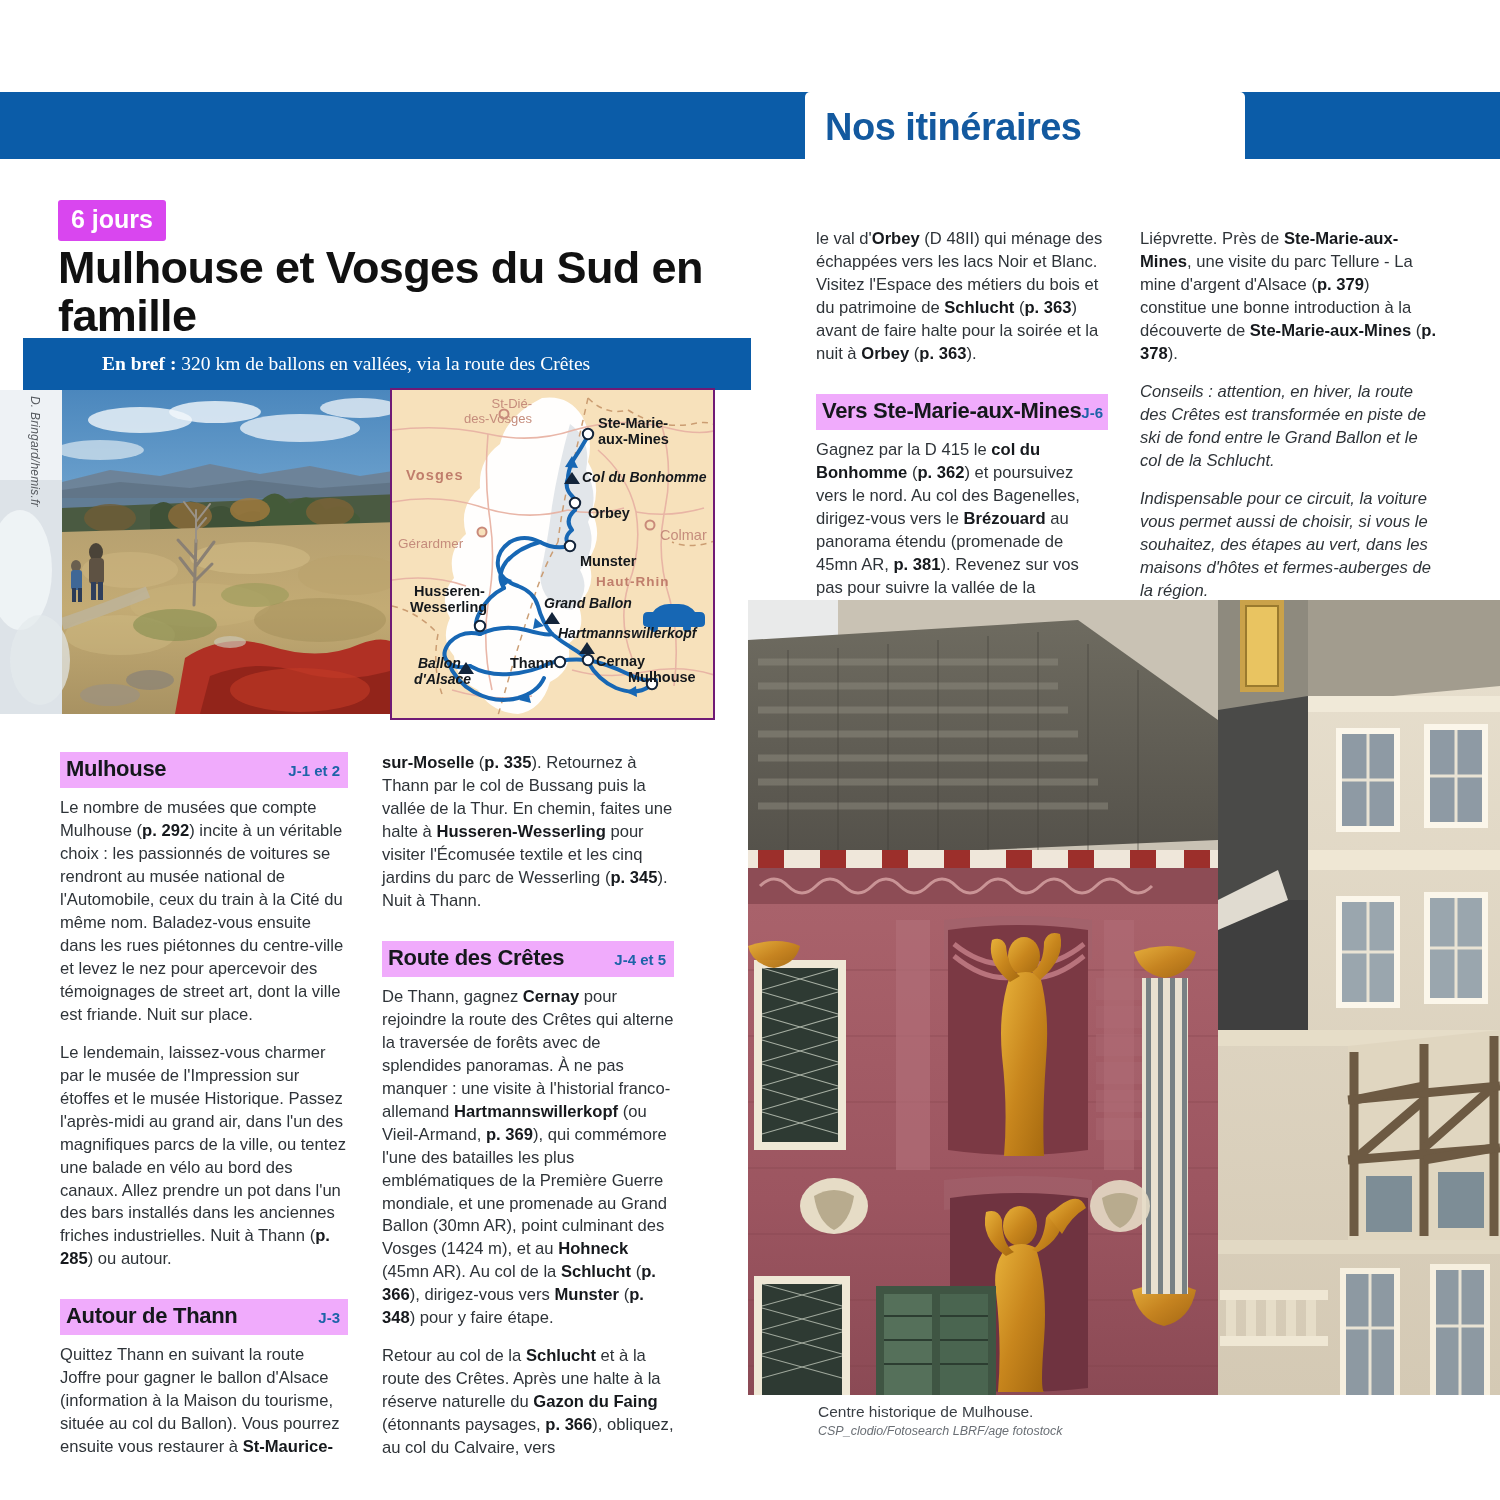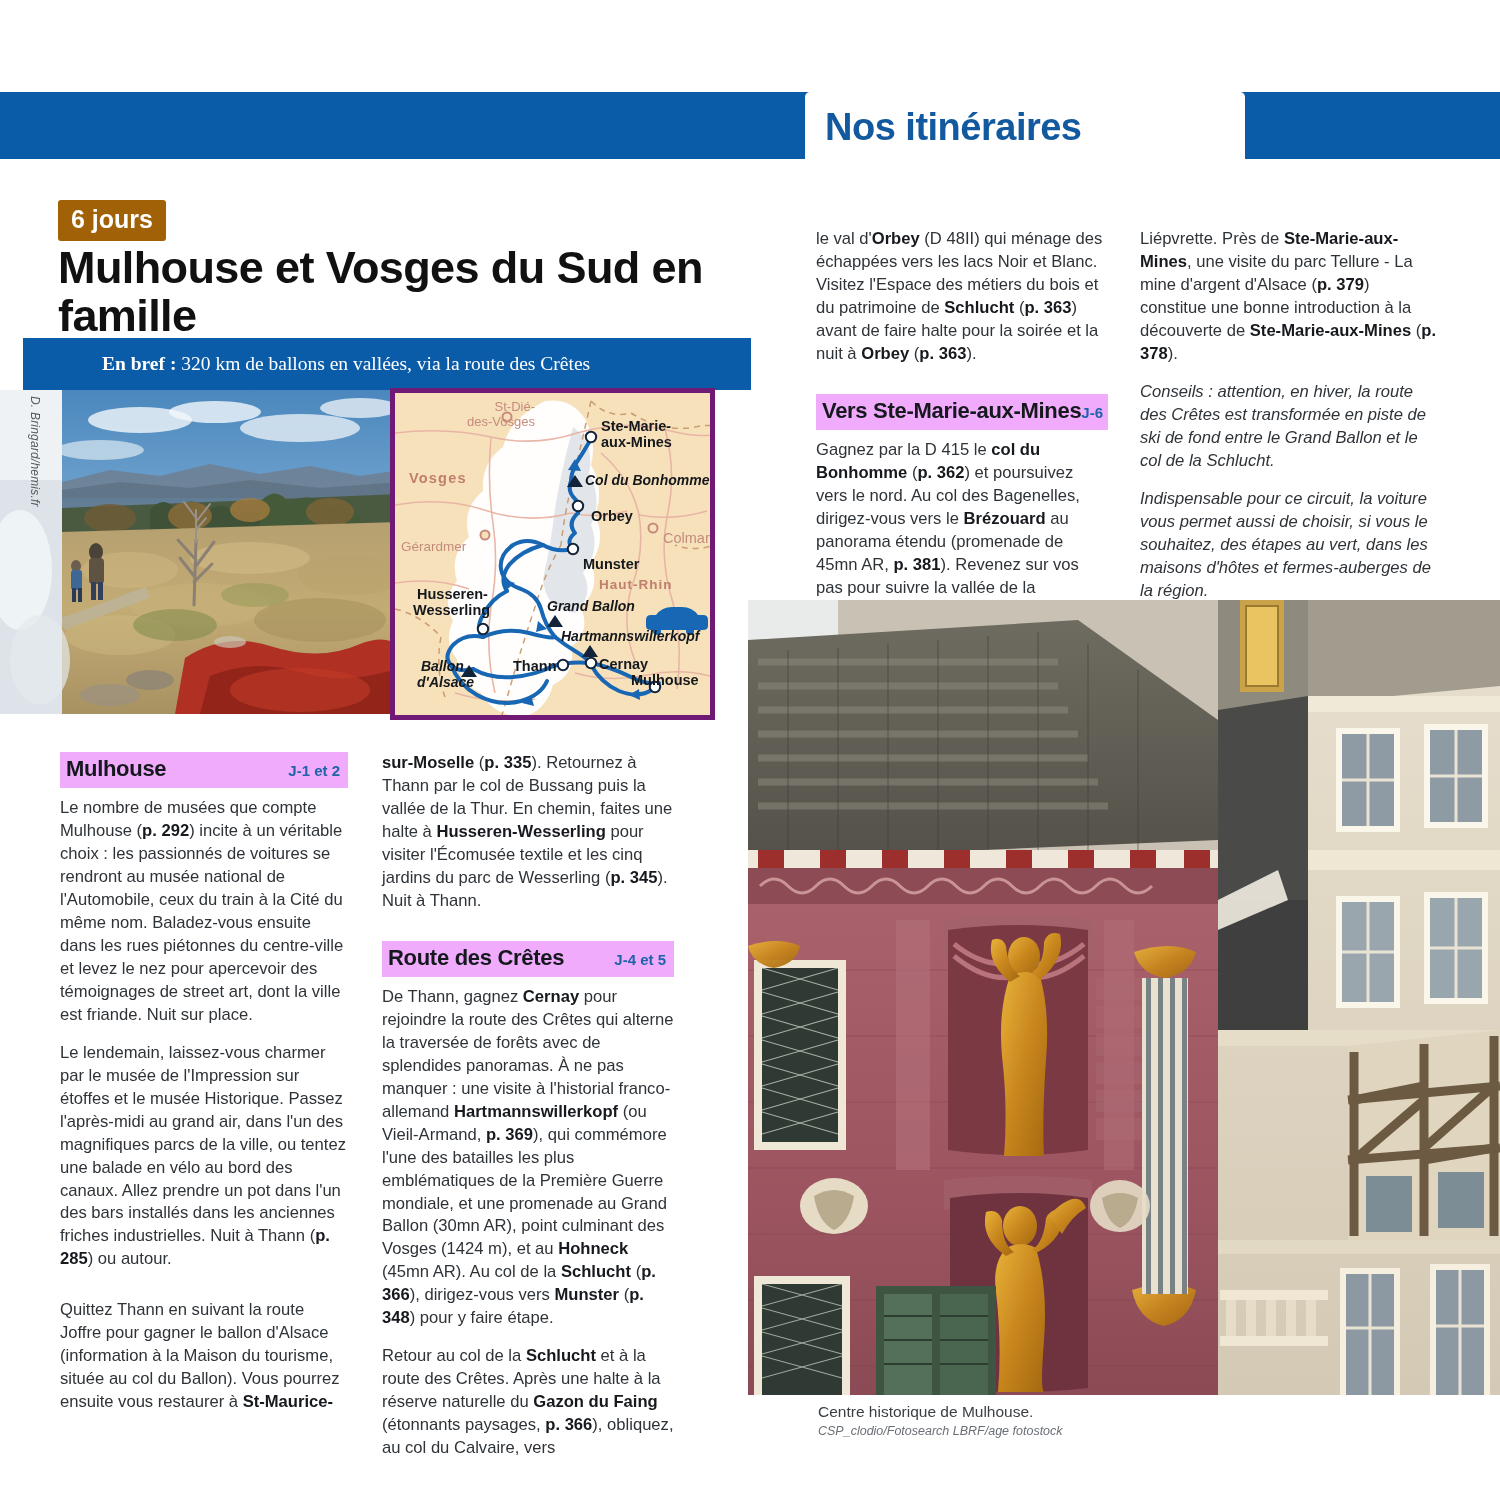--- a/index.html
+++ b/index.html
@@ -34,21 +34,21 @@
     display: flex; align-items: center; justify-content: flex-start;
   }
   .itin-tab-label {
     font-size: 38px; font-weight: bold; color: #13599f;
     letter-spacing: -0.5px; padding-left: 20px; white-space: nowrap;
   }
 
   
   .days-badge {
     position: absolute; left: 58px; top: 200px;
-    background: #a16207; color: #fff;
+    background: #d946ef; color: #fff;
     font-size: 25px; font-weight: bold;
     padding: 5px 13px 7px 13px;
     border-radius: 3px; white-space: nowrap;
   }
   .main-title {
     position: absolute; left: 58px; top: 244px; width: 700px;
     font-size: 45px; font-weight: bold; color: #111;
     line-height: 1.06; letter-spacing: -0.6px;
   }
 
@@ -79,21 +79,21 @@
   .photo-credit-left span {
     writing-mode: vertical-rl;
     font-size: 12px; font-style: italic; color: #55595e;
     letter-spacing: 0.2px; white-space: nowrap;
     transform: translateY(6px);
   }
 
   
   .map-box {
     position: absolute; left: 390px; top: 388px; width: 325px; height: 332px;
-    overflow: hidden; background: #f6dfb9; border: 5px solid #701a75;
+    overflow: hidden; background: #f6dfb9; border: 2px solid #701a75;
   }
 
   
   .photo-right {
     position: absolute; left: 748px; top: 600px; width: 752px; height: 795px;
     overflow: hidden; background: #8a5560;
   }
   .caption {
     position: absolute; left: 818px; top: 1402px; width: 600px;
   }
@@ -594,20 +594,24 @@
   </div>
 
   <div class="col col1">
     <div class="sec-head">
       <span class="t">Mulhouse</span>
       <span class="d">J-1 et 2</span>
     </div>
     <p>Le nombre de musées que compte Mulhouse (<b>p. 292</b>) incite à un véritable choix : les passionnés de voitures se rendront au musée national de l'Automobile, ceux du train à la Cité du même nom. Baladez-vous ensuite dans les rues piétonnes du centre-ville et levez le nez pour apercevoir des témoignages de street art, dont la ville est friande. Nuit sur place.</p>
     <p>Le lendemain, laissez-vous charmer par le musée de l'Impression sur étoffes et le musée Historique. Passez l'après-midi au grand air, dans l'un des magnifiques parcs de la ville, ou tentez une balade en vélo au bord des canaux. Allez prendre un pot dans l'un des bars installés dans les anciennes friches industrielles. Nuit à Thann (<b>p. 285</b>) ou autour.</p>
     <div class="sec-gap"></div>
+    <div class="sec-head">
+      <span class="t">Autour de Thann</span>
+      <span class="d">J-3</span>
+    </div>
     <p>Quittez Thann en suivant la route Joffre pour gagner le ballon d'Alsace (information à la Maison du tourisme, située au col du Ballon). Vous pourrez ensuite vous restaurer à <b>St-Maurice-</b></p>
   </div>
 
   <div class="col col2">
     <p><b>sur-Moselle</b> (<b>p. 335</b>). Retournez à Thann par le col de Bussang puis la vallée de la Thur. En chemin, faites une halte à <b>Husseren-Wesserling</b> pour visiter l'Écomusée textile et les cinq jardins du parc de Wesserling (<b>p. 345</b>). Nuit à Thann.</p>
     <div class="sec-gap"></div>
     <div class="sec-head">
       <span class="t">Route des Crêtes</span>
       <span class="d">J-4 et 5</span>
     </div>

